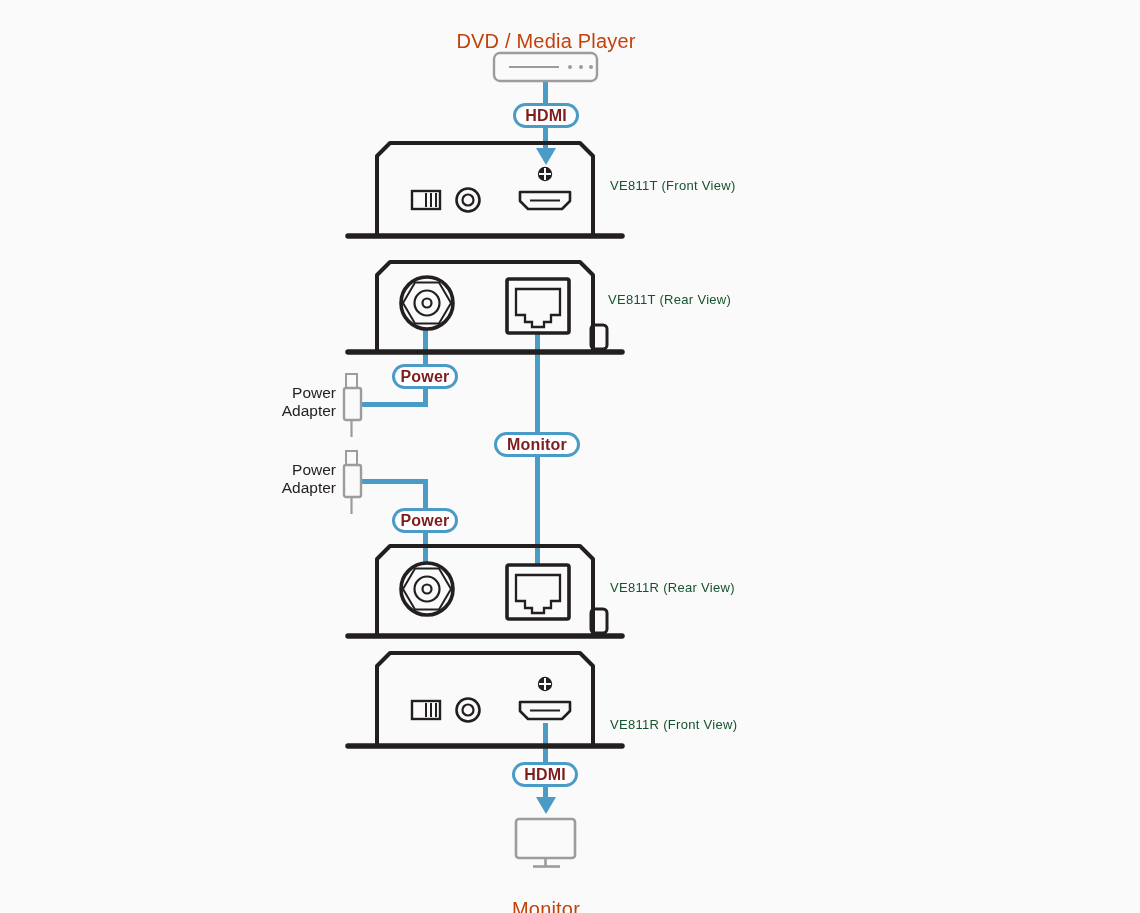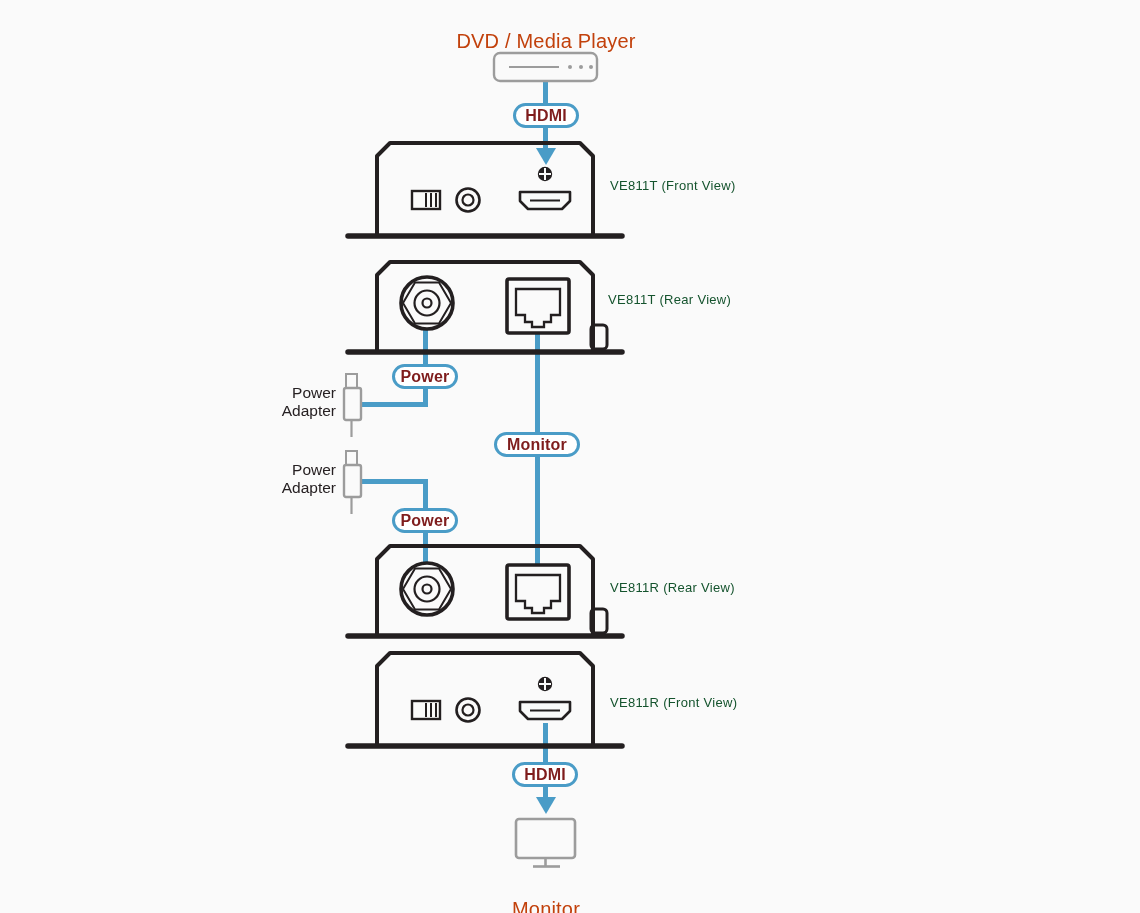--- a/index.html
+++ b/index.html
@@ -200,21 +200,21 @@
     <g>
       <circle cx="205" cy="36" r="7.2" fill="#231f20"></circle>
       <line x1="205" y1="30" x2="205" y2="42" stroke="#fafafa" stroke-width="2"></line>
       <line x1="199" y1="36" x2="211" y2="36" stroke="#fafafa" stroke-width="2"></line>
     </g>
     <g>
       <path d="M180,54 L230,54 L230,63 L222,71 L188,71 L180,63 Z" fill="#fafafa" stroke="#231f20" stroke-width="2.6" stroke-linejoin="round"></path>
       <line x1="190" y1="62.5" x2="220" y2="62.5" stroke="#231f20" stroke-width="2"></line>
     </g>
   </svg>
-  <div class="device-label" style="left:610px; top:695px;">VE811R (Front View)</div>
+  <div class="device-label" style="left:610px; top:717px;">VE811R (Front View)</div>
 
   <svg class="drawing" style="left:510px; top:812px;" width="72" height="60" viewBox="0 0 72 60">
     <rect x="6" y="7" width="59" height="39" rx="3" fill="#fafafa" stroke="#9c9c9c" stroke-width="2.6"></rect>
     <line x1="35.5" y1="46" x2="35.5" y2="54" stroke="#9c9c9c" stroke-width="2.6"></line>
     <line x1="23" y1="54.5" x2="50" y2="54.5" stroke="#9c9c9c" stroke-width="2.6"></line>
   </svg>
   <div class="caption" style="left:546px; top:898px; transform:translateX(-50%);">Monitor</div>
 
 </div>
 

